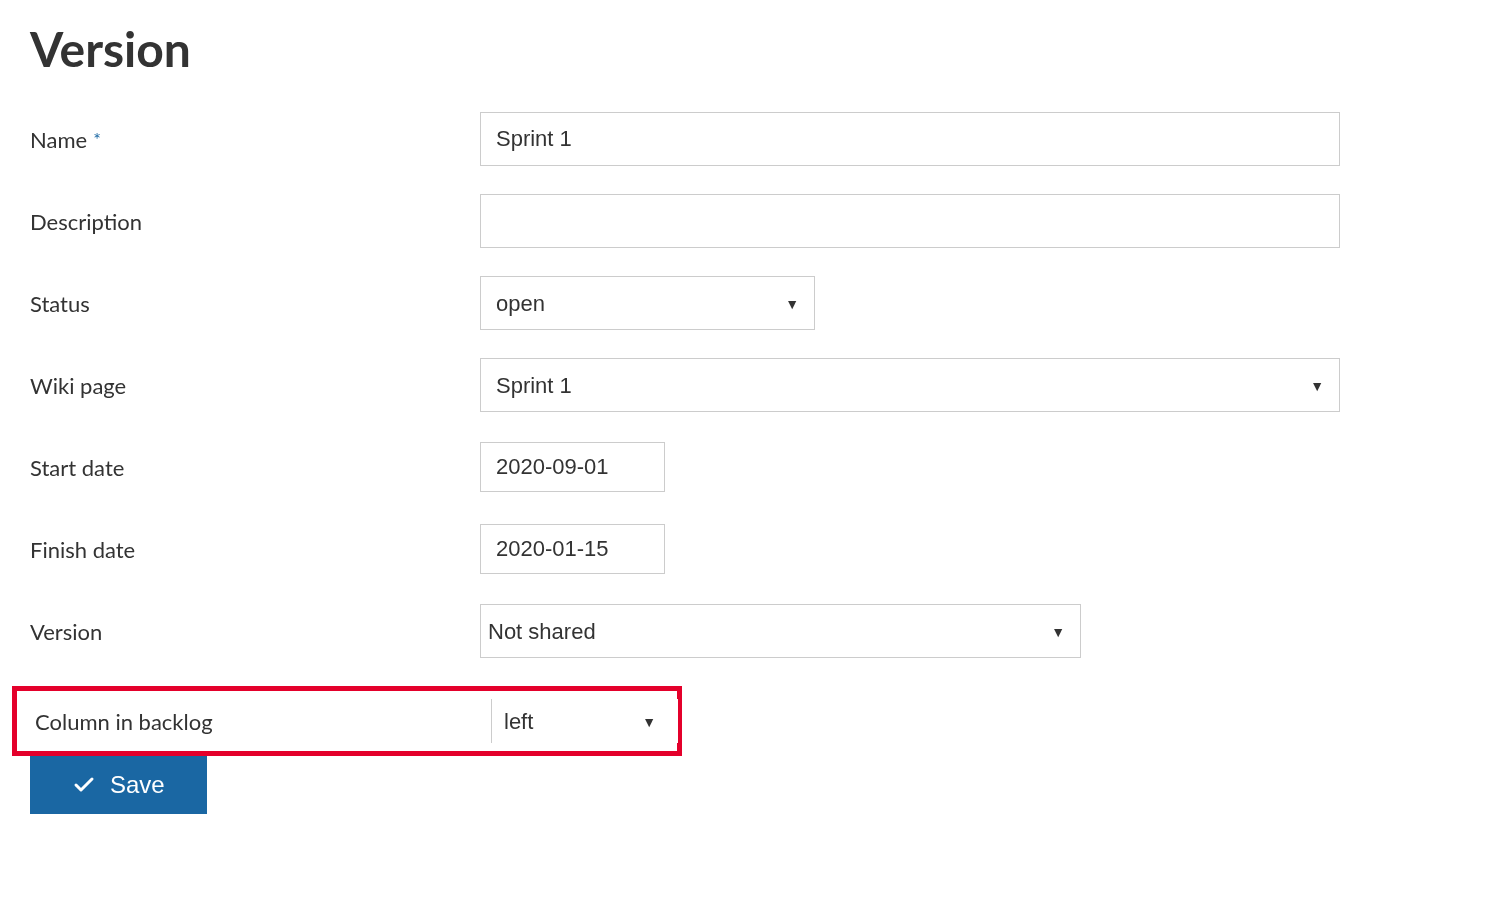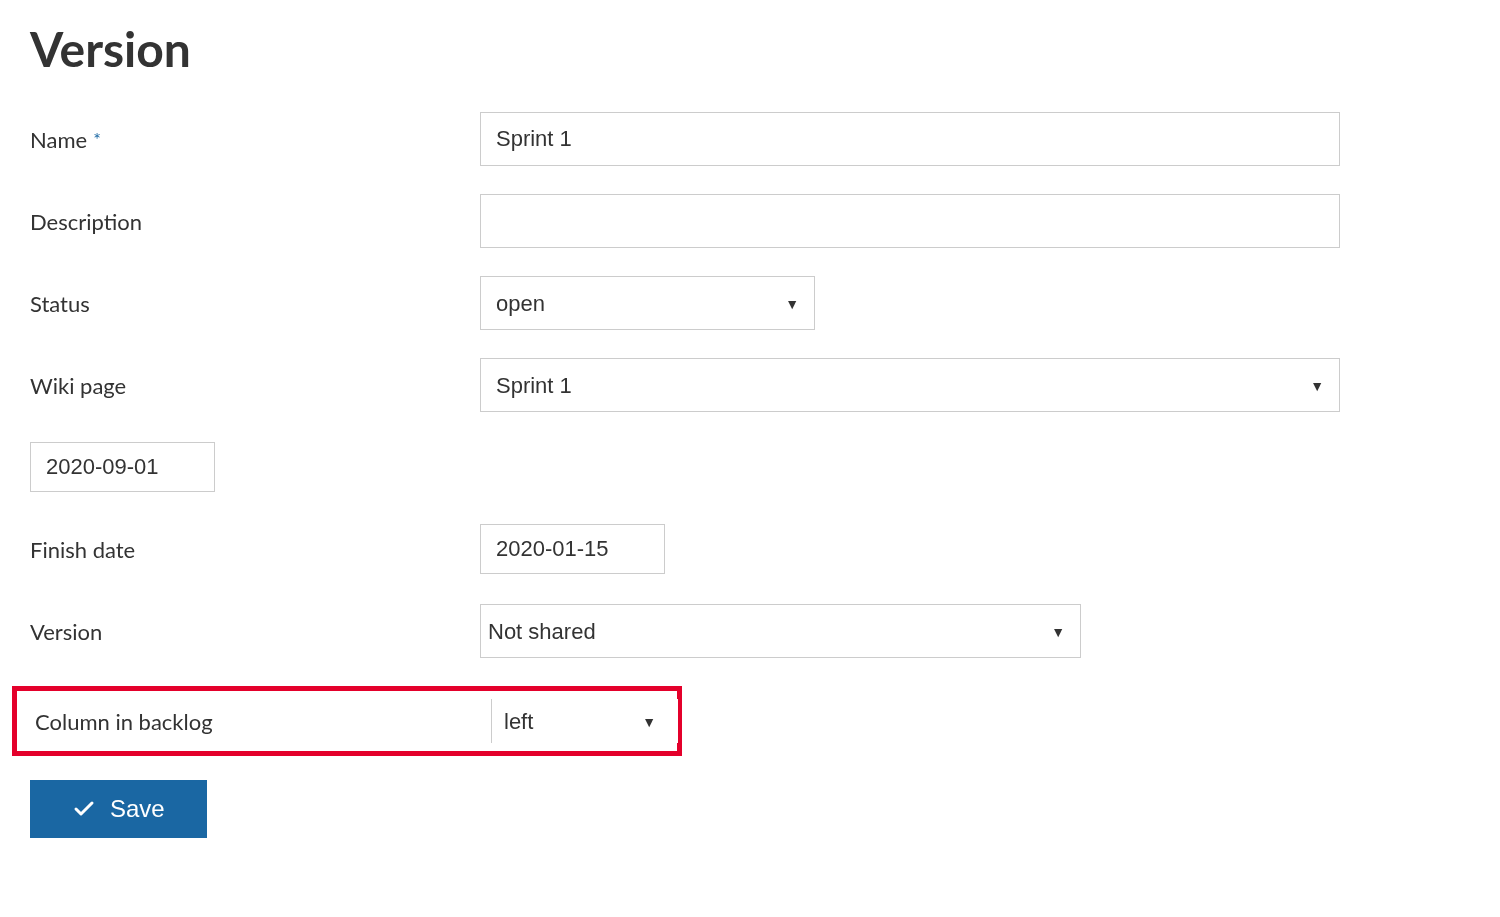--- a/index.html
+++ b/index.html
@@ -104,21 +104,20 @@
       font-size: 14px;
       color: #333333;
     }
     .highlight-box {
       border: 5px solid #e4002b;
       padding: 8px 0 8px 0;
       margin-left: -18px;
       margin-right: 0;
       padding-left: 18px;
       width: 670px;
-      margin-bottom: 24px;
     }
     .highlight-box .form-row {
       margin-bottom: 0;
       min-height: auto;
     }
     .highlight-box .form-label-cell {
       width: 456px;
     }
     .highlight-box .select-input {
       height: 44px;
@@ -192,20 +191,23 @@
     <div class="select-wrapper full-width">
       <select class="select-input select-wiki">
         <option>Sprint 1</option>
       </select>
       <span class="select-caret">▼</span>
     </div>
   </div>
 </div>
 
 <div class="form-row">
+  <div class="form-label-cell">
+    <span>Start date</span>
+  </div>
   <div class="form-control-cell">
     <input type="text" class="date-input" value="2020-09-01" style="">
   </div>
 </div>
 
 <div class="form-row">
   <div class="form-label-cell">
     <span>Finish date</span>
   </div>
   <div class="form-control-cell">

